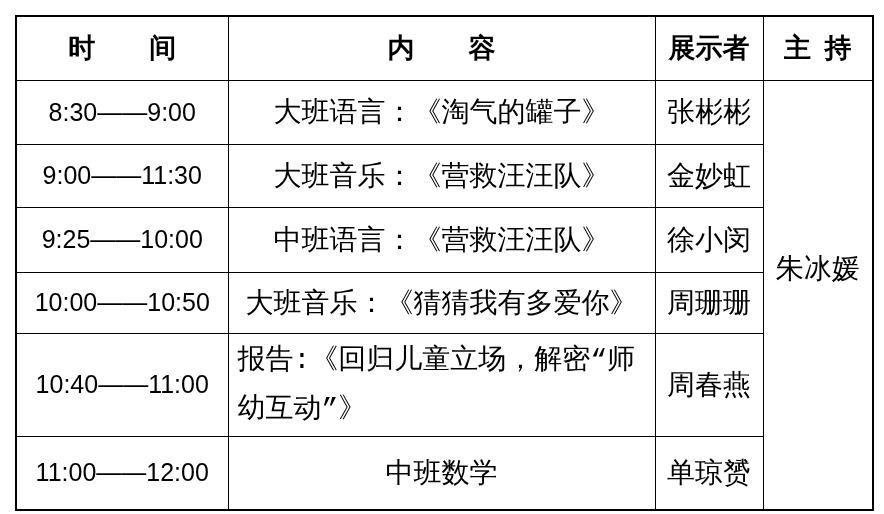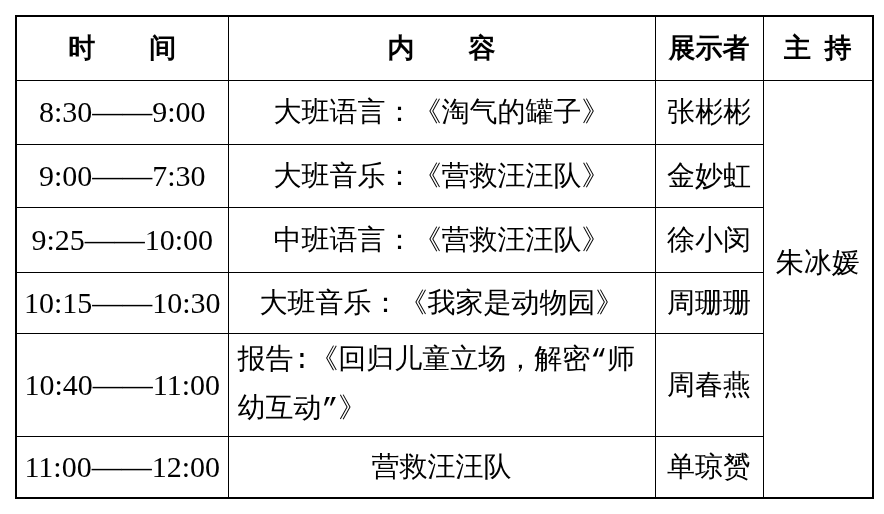--- a/index.html
+++ b/index.html
@@ -37,22 +37,22 @@
     white-space: pre-wrap;
     overflow: hidden;
   }
   th {
     font-family: "Liberation Serif", "DejaVu Serif", serif;
     font-weight: bold;
     font-size: 27px;
     margin-left: 41px;
   }
   td.time-cell {
-    font-family: Liberation Serif, serif;
-    font-size: 30px;
+    font-family: Liberation Sans, sans-serif;
+    font-size: 25px;
     letter-spacing: 0;
   }
   td.content-cell,
   td.presenter-cell,
   td.host-cell {
     font-family: Liberation Mono, monospace;
     font-size: 28px;
   }
   td.content-cell.left {
     text-align: left;
@@ -64,21 +64,21 @@
   td.host-cell {
     
     padding-bottom: 51px;
   }
   tr.h-header { height: 64px; }
   tr.h-r0 { height: 64px; }
   tr.h-r1 { height: 63px; }
   tr.h-r2 { height: 65px; }
   tr.h-r3 { height: 61px; }
   tr.h-r4 { height: 103px; }
-  tr.h-r5 { height: 62px; }
+  tr.h-r5 { height: 74px; }
 </style>
 </head>
 <body>
 
 <div class="sheet">
   <table class="schedule">
     <colgroup>
       <col class="c-time">
       <col class="c-content">
       <col class="c-presenter">
@@ -91,40 +91,40 @@
         <th>展示者</th>
         <th>主  持</th>
       </tr>
       <tr class="h-r0">
         <td class="time-cell">8:30——9:00</td>
         <td class="content-cell">大班语言：《淘气的罐子》</td>
         <td class="presenter-cell">张彬彬</td>
         <td class="host-cell" rowspan="6">朱冰媛</td>
       </tr>
       <tr class="h-r1">
-        <td class="time-cell">9:00——7:30</td>
+        <td class="time-cell">9:00——11:30</td>
         <td class="content-cell">大班音乐：《营救汪汪队》</td>
         <td class="presenter-cell">金妙虹</td>
       </tr>
       <tr class="h-r2">
         <td class="time-cell">9:25——10:00</td>
         <td class="content-cell">中班语言：《营救汪汪队》</td>
         <td class="presenter-cell">徐小闵</td>
       </tr>
       <tr class="h-r3">
-        <td class="time-cell">10:15——10:30</td>
-        <td class="content-cell">大班音乐：《我家是动物园》</td>
+        <td class="time-cell">10:00——10:50</td>
+        <td class="content-cell">大班音乐：《猜猜我有多爱你》</td>
         <td class="presenter-cell">周珊珊</td>
       </tr>
       <tr class="h-r4">
         <td class="time-cell">10:40——11:00</td>
         <td class="content-cell left">报告:《回归儿童立场，解密“师
 幼互动”》</td>
         <td class="presenter-cell">周春燕</td>
       </tr>
       <tr class="h-r5">
         <td class="time-cell">11:00——12:00</td>
-        <td class="content-cell">营救汪汪队</td>
+        <td class="content-cell">中班数学</td>
         <td class="presenter-cell">单琼赟</td>
       </tr>
     </tbody>
   </table>
 </div>
 
 </body></html>

